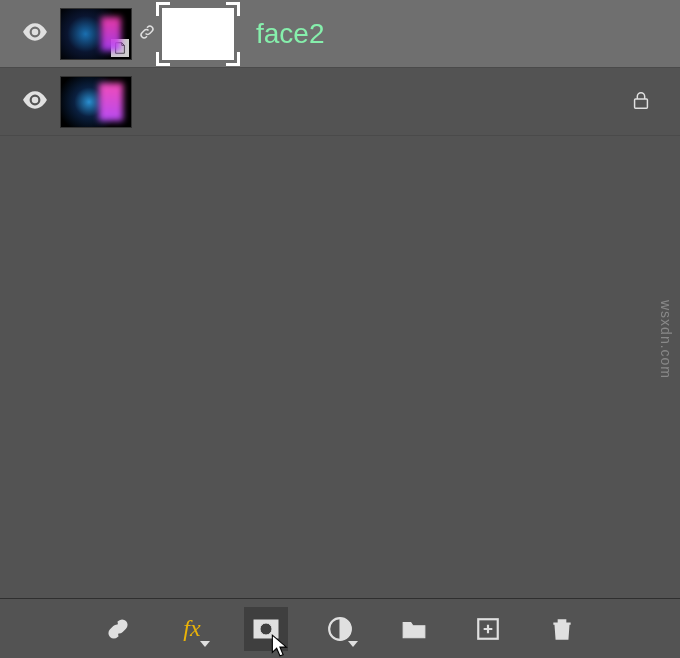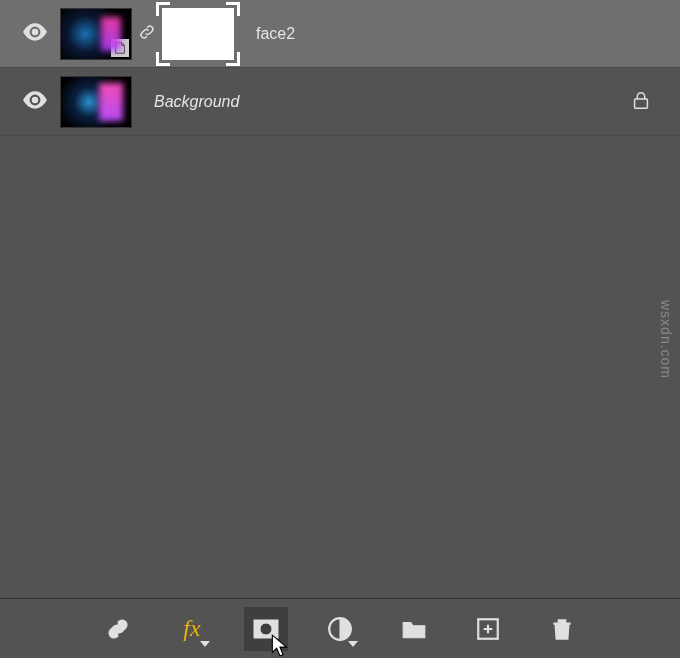--- a/index.html
+++ b/index.html
@@ -93,22 +93,22 @@
       width: 14px;
       height: 14px;
       border: 3px solid #fff;
     }
     .mask-corners .tl { top: 0; left: 0; border-right: none; border-bottom: none; }
     .mask-corners .tr { top: 0; right: 0; border-left: none; border-bottom: none; }
     .mask-corners .bl { bottom: 0; left: 0; border-right: none; border-top: none; }
     .mask-corners .br { bottom: 0; right: 0; border-left: none; border-top: none; }
     .layer-name {
       margin-left: 22px;
-      font-size: 16px;
-      color: #e5e5e5;
+      font-size: 28px;
+      color: #86efac;
     }
     .layer-name.italic {
       font-style: italic;
     }
     .lock-cell {
       margin-left: auto;
       margin-right: 18px;
     }
     .lock-icon svg {
       width: 22px;
@@ -242,21 +242,20 @@
       <div class="visibility-cell">
         <span class="eye-icon">
           <svg viewBox="0 0 24 16">
               <path d="M12 0C5 0 1 8 1 8s4 8 11 8 11-8 11-8S19 0 12 0zm0 13a5 5 0 1 1 0-10 5 5 0 0 1 0 10zm0-8a3 3 0 1 0 0 6 3 3 0 0 0 0-6z"></path>
             </svg>
         </span>
       </div>
       <div class="thumb-cell">
         <div class="layer-thumb bg-thumb"></div>
       </div>
-      <div class="layer-name italic">Background</div>
       <div class="lock-cell">
         <span class="lock-icon">
           <svg viewBox="0 0 24 24">
               <rect x="5" y="11" width="14" height="10" rx="1"></rect>
               <path d="M8 11V8a4 4 0 0 1 8 0v3"></path>
             </svg>
         </span>
       </div>
     </div>
 

